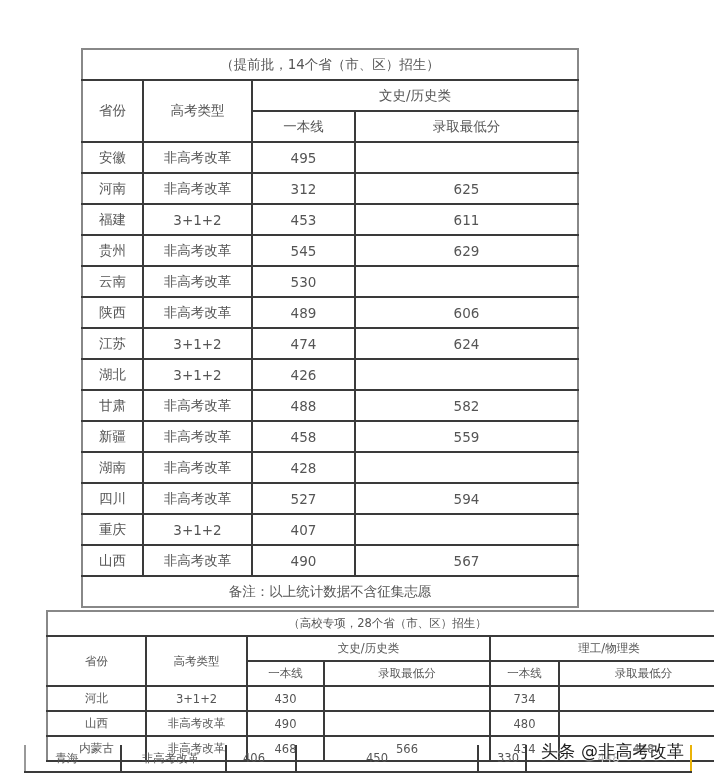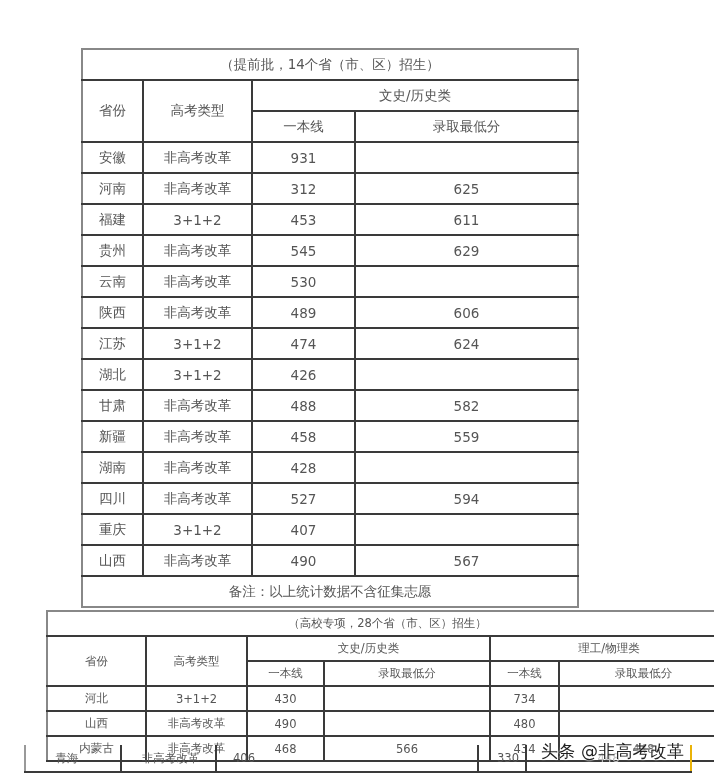--- a/index.html
+++ b/index.html
@@ -58,21 +58,21 @@
   </tr>
   <tr>
     <td>一本线</td>
     <td class="last">录取最低分</td>
   </tr>
   </tbody>
     <tbody id="t1-body">
       <tr>
         <td class="first">安徽</td>
         <td>非高考改革</td>
-        <td>931</td>
+        <td>495</td>
         <td class="last"></td>
       </tr>
       <tr>
         <td class="first">河南</td>
         <td>非高考改革</td>
         <td>312</td>
         <td class="last">625</td>
       </tr>
       <tr>
         <td class="first">福建</td>
@@ -204,18 +204,19 @@
         <td>566</td>
         <td>434</td>
         <td class="last">448</td>
       </tr>
     </tbody>
 </table>
 
 <div id="frag">
   <div class="c first" style="left:0;width:84px">青海</div>
   <div class="c" style="left:96px;width:99px">非高考改革</div>
-  <div class="c" style="left:191px;width:56px">406</div>
+  <div class="c" style="left:201px;width:56px">406</div>
+  <div class="c" style="left:271px;width:162px">450</div>
   <div class="c" style="left:453px;width:60px">330</div>
   <div class="c end" style="left:501px;width:167px;color:#bbb">448</div>
 </div>
 
 <div id="watermark">头条 @非高考改革</div>
 
 </body></html>

